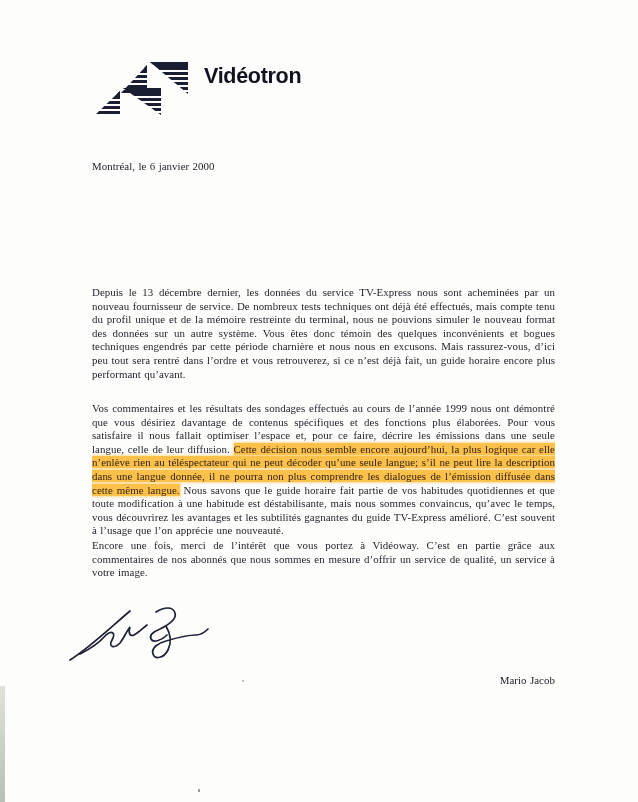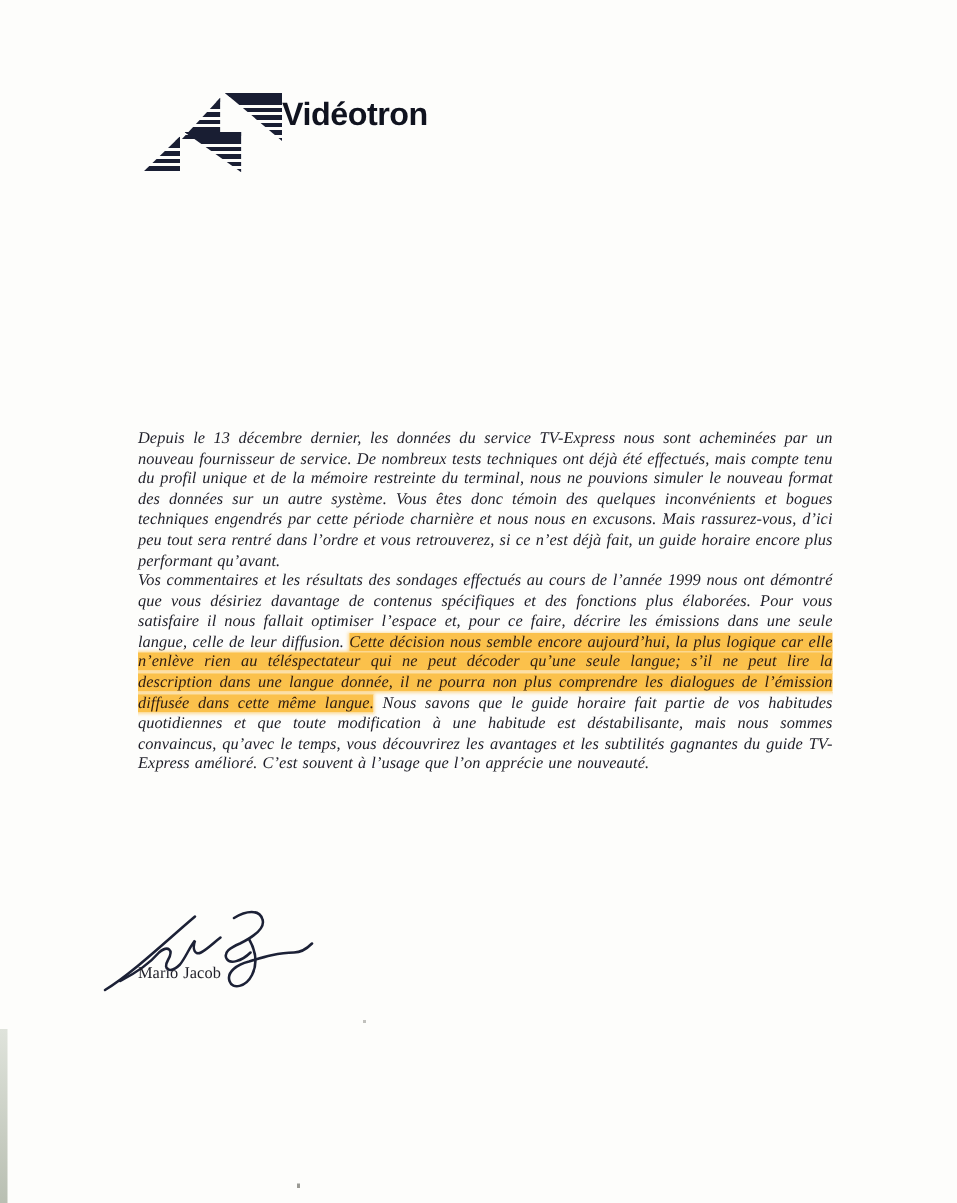--- a/index.html
+++ b/index.html
@@ -45,62 +45,62 @@
   
   .tri.large { clip-path: polygon(0 0, 100% 0, 100% 100%); }
 
   .tri.r1-small { left: 26px; top: 5px;  width: 26px; height: 28px; }
   .tri.r1-large { left: 55px; top: 2px;  width: 38px; height: 32px; }
   .tri.r2-small { left: 0px;  top: 31px; width: 25px; height: 24px; }
   .tri.r2-large { left: 28px; top: 28px; width: 38px; height: 27px; }
 
   .brand {
     position: absolute;
-    left: 93px;
+    left: 109px;
     top: 4px;
     font-family: "Liberation Sans", "DejaVu Sans", sans-serif;
     font-weight: bold;
     font-size: 21.5px;
     letter-spacing: -0.3px;
     color: #10131f;
   }
 
   
   .txt {
     position: absolute;
     left: 92px;
     width: 463px;
     font-size: 10.9px;
     line-height: 13.6px;
     letter-spacing: 0.05px;
     word-spacing: 0.6px;
   }
-  .justified { text-align: justify; font-style: italic; }
+  .justified { text-align: justify; }
 
   .date-line   { top: 160px; }
   .salutation  { top: 251px; }
   .para1       { top: 286px; }
-  .para2       { top: 381px; }
+  .para2       { top: 402px; }
   .para3       { top: 539px; }
 
   .hl {
     background: #fbc14b;
     color: #2d1c12;
     box-shadow: 0 0 2px 1px rgba(251,193,75,0.55);
   }
 
   
   .signature-script {
     position: absolute;
     left: 68px;
     top: 604px;
     width: 150px;
     height: 62px;
   }
-  .sig-name  { top: 643px; }
+  .sig-name  { top: 674px; text-align: right; }
   .sig-title { top: 657px; }
 
   
   .edge-strip {
     position: absolute;
     left: 0;
     top: 686px;
     width: 5px;
     height: 116px;
     background: linear-gradient(to bottom, #dfe3db, #b9bfb2);
@@ -120,30 +120,34 @@
   <div class="logo">
     <div class="logo-mark">
       <div class="tri small r1-small"></div>
       <div class="tri large r1-large"></div>
       <div class="tri small r2-small"></div>
       <div class="tri large r2-large"></div>
     </div>
     <div class="brand">Vidéotron</div>
   </div>
 
+  <div class="txt date-line">Montréal, le 6 janvier 2000</div>
 
 
   <div class="txt justified para1">
     <span>Depuis le 13 décembre dernier, les données du service TV-Express nous sont acheminées par un nouveau fournisseur de service. De nombreux tests techniques ont déjà été effectués, mais compte tenu du profil unique et de la mémoire restreinte du terminal, nous ne pouvions simuler le nouveau format des données sur un autre système. Vous êtes donc témoin des quelques inconvénients et bogues techniques engendrés par cette période charnière et nous nous en excusons. Mais rassurez-vous, d’ici peu tout sera rentré dans l’ordre et vous retrouverez, si ce n’est déjà fait, un guide horaire encore plus performant qu’avant.</span>
   </div>
 
   <div class="txt justified para2">
     <span>Vos commentaires et les résultats des sondages effectués au cours de l’année 1999 nous ont démontré que vous désiriez davantage de contenus spécifiques et des fonctions plus élaborées. Pour vous satisfaire il nous fallait optimiser l’espace et, pour ce faire, décrire les émissions dans une seule langue, celle de leur diffusion. </span><span class="hl">Cette décision nous semble encore aujourd’hui, la plus logique car elle n’enlève rien au téléspectateur qui ne peut décoder qu’une seule langue; s’il ne peut lire la description dans une langue donnée, il ne pourra non plus comprendre les dialogues de l’émission diffusée dans cette même langue.</span><span> Nous savons que le guide horaire fait partie de vos habitudes quotidiennes et que toute modification à une habitude est déstabilisante, mais nous sommes convaincus, qu’avec le temps, vous découvrirez les avantages et les subtilités gagnantes du guide TV-Express amélioré. C’est souvent à l’usage que l’on apprécie une nouveauté.</span>
   </div>
 
+  <div class="txt justified para3">
+    <span>Encore une fois, merci de l’intérêt que vous portez à Vidéoway. C’est en partie grâce aux commentaires de nos abonnés que nous sommes en mesure d’offrir un service de qualité, un service à votre image.</span>
+  </div>
 
   <svg class="signature-script" viewBox="0 0 150 62">
     <g fill="none" stroke="#1c2136" stroke-width="1.7" stroke-linecap="round">
       <path d="M2,56 C20,45 42,24 62,7"></path>
       <path d="M12,50 C24,44 32,38 38,31 C44,26 48,29 44,36 C40,43 46,45 52,39 C56,34 58,28 62,23 C60,29 62,33 66,31 C70,29 75,24 79,21"></path>
       <path d="M88,8 C96,3 105,2 107,9 C109,15 100,21 92,25 C85,28 81,31 83,35 C85,39 93,37 99,31"></path>
       <path d="M98,22 C102,29 104,38 100,46 C96,54 87,56 85,50 C83,44 90,39 98,37 C108,34 118,31 128,31 C133,31 137,28 140,25"></path>
     </g>
   </svg>
 

